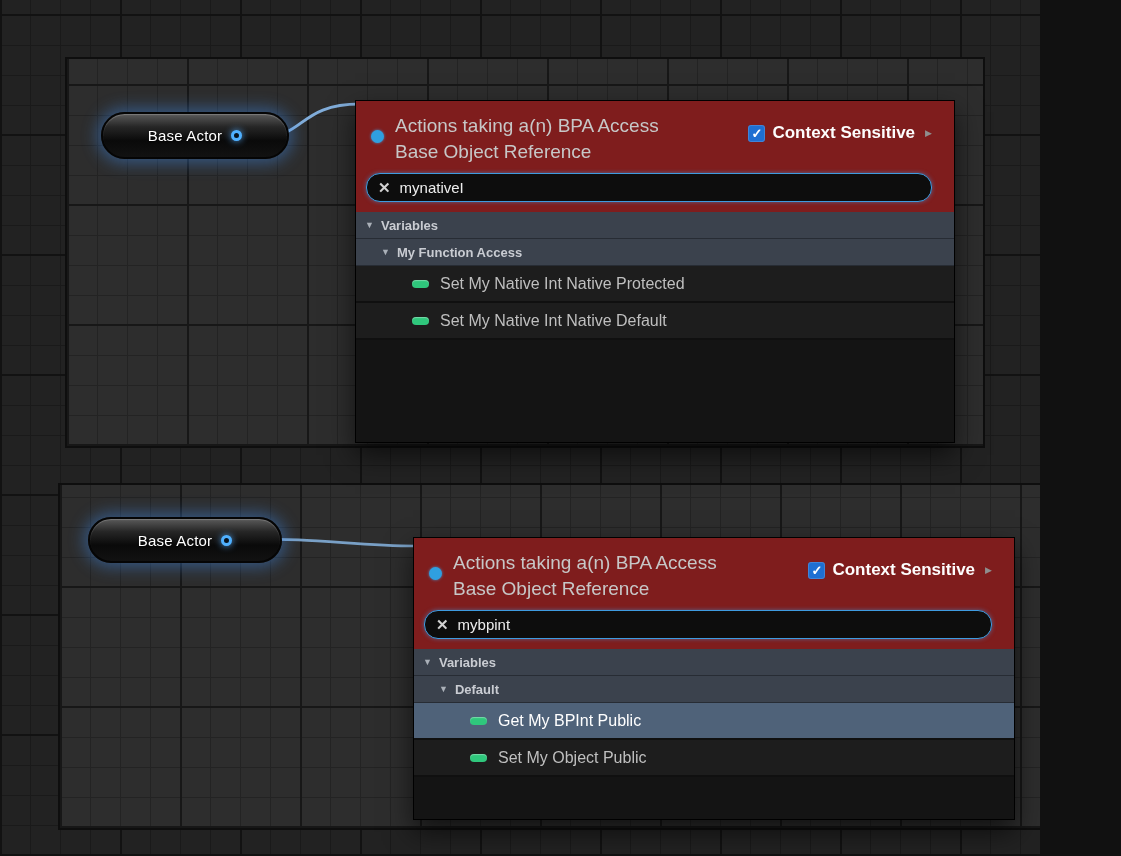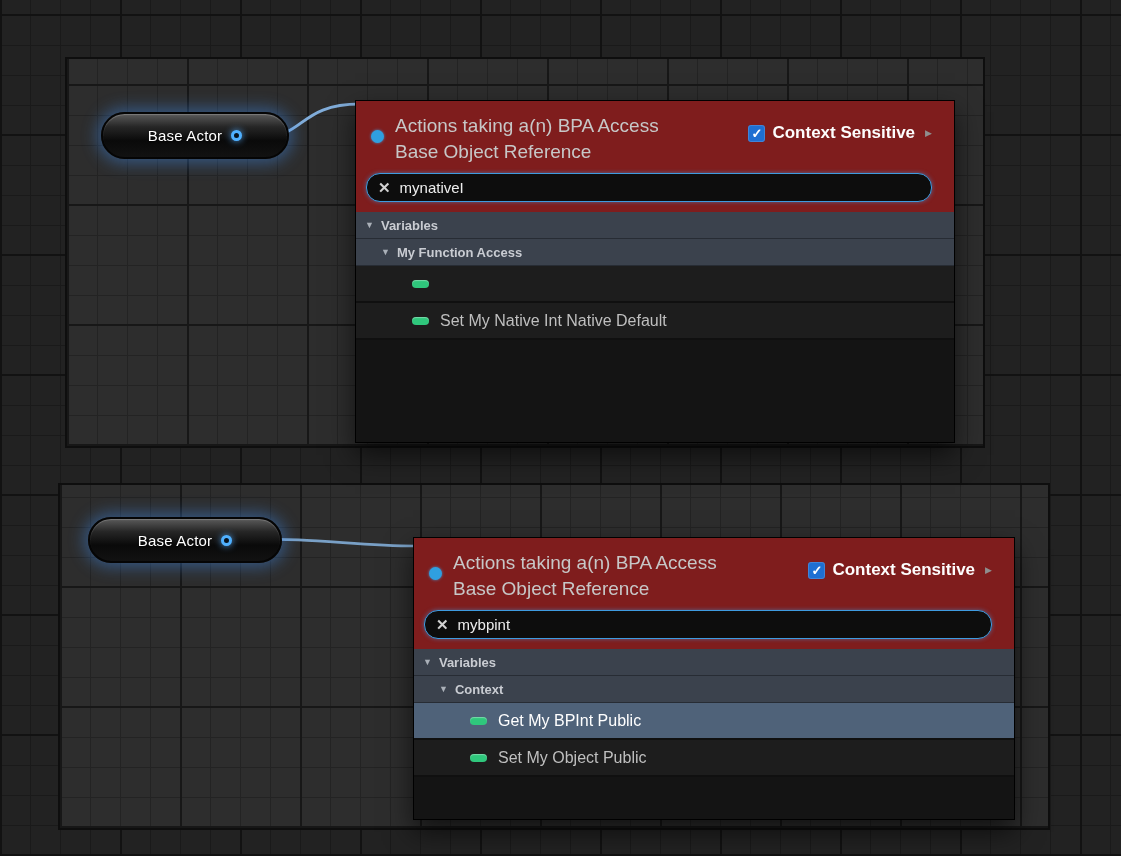--- a/index.html
+++ b/index.html
@@ -1,19 +1,19 @@
 <!DOCTYPE html>
 <html style="--accent-blue: #2f9fe0; --checkbox-blue: #1f6fd2; --selection-blue: #4f6279; --variable-green: #2fc77c; --wire-blue: #86b4e4; --pin-blue: #4fb0ff;"><head>
 <meta charset="utf-8">
 <style>
   * { margin:0; padding:0; box-sizing:border-box; }
   html,body { background:#111; font-family:"Liberation Sans", sans-serif; }
 
   .stage{
-    position:relative; width:1121px; height:856px; overflow:hidden;
+    position:relative; width:1040px; height:856px; overflow:hidden;
     background-color:#222222;
     background-image:
       repeating-linear-gradient(0deg,  #121212 0 2px, transparent 2px 120px),
       repeating-linear-gradient(90deg, #121212 0 2px, transparent 2px 120px),
       repeating-linear-gradient(0deg,  #1a1a1a 0 1px, transparent 1px 30px),
       repeating-linear-gradient(90deg, #1a1a1a 0 1px, transparent 1px 30px);
   }
 
   .panel{
     position:absolute;
@@ -157,20 +157,21 @@
       <div class="group lvl0">
         <span class="tri">▼</span>
         <span>Variables</span>
       </div>
       <div class="group lvl1">
         <span class="tri">▼</span>
         <span>My Function Access</span>
       </div>
       <div class="item">
         <span class="pill"></span>
+        <span>Set My Native Int Native Protected</span>
       </div>
       <div class="item">
         <span class="pill"></span>
         <span>Set My Native Int Native Default</span>
       </div>
     </div>
   </div>
 
   <div class="menu menu-2">
     <div class="menu-top">
@@ -191,21 +192,21 @@
         <input class="query" value="mybpint" style="">
       </div>
     </div>
     <div class="list">
       <div class="group lvl0">
         <span class="tri">▼</span>
         <span>Variables</span>
       </div>
       <div class="group lvl1">
         <span class="tri">▼</span>
-        <span>Context</span>
+        <span>Default</span>
       </div>
       <div class="item selected">
         <span class="pill"></span>
         <span>Get My BPInt Public</span>
       </div>
       <div class="item">
         <span class="pill"></span>
         <span>Set My Object Public</span>
       </div>
     </div>

